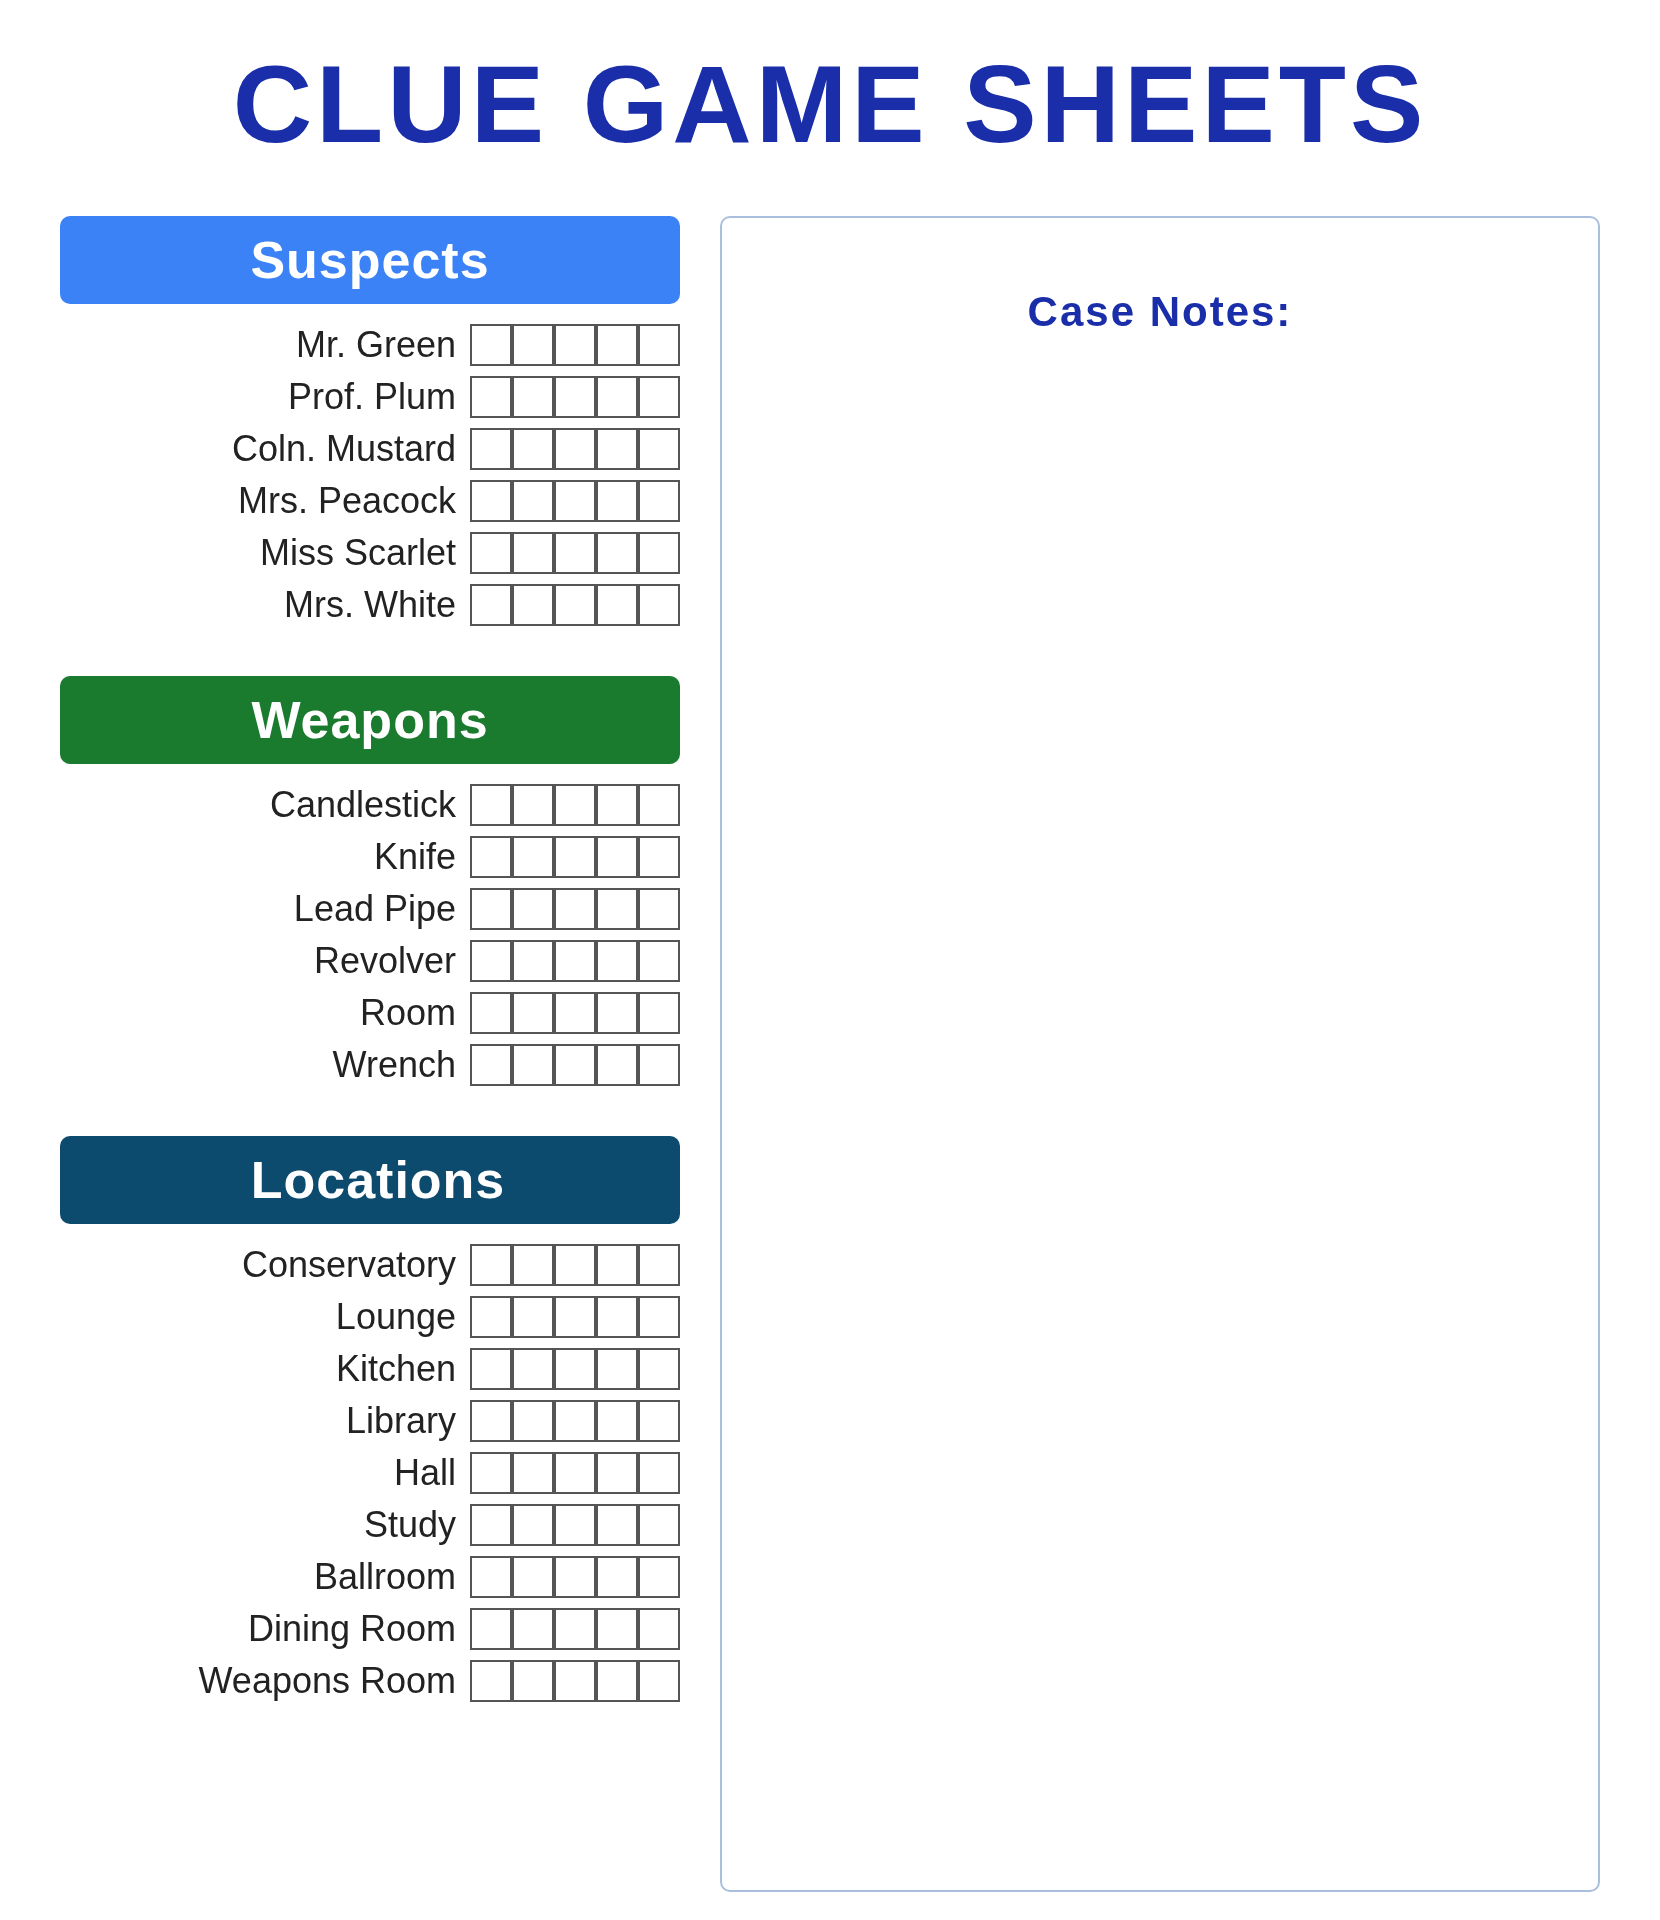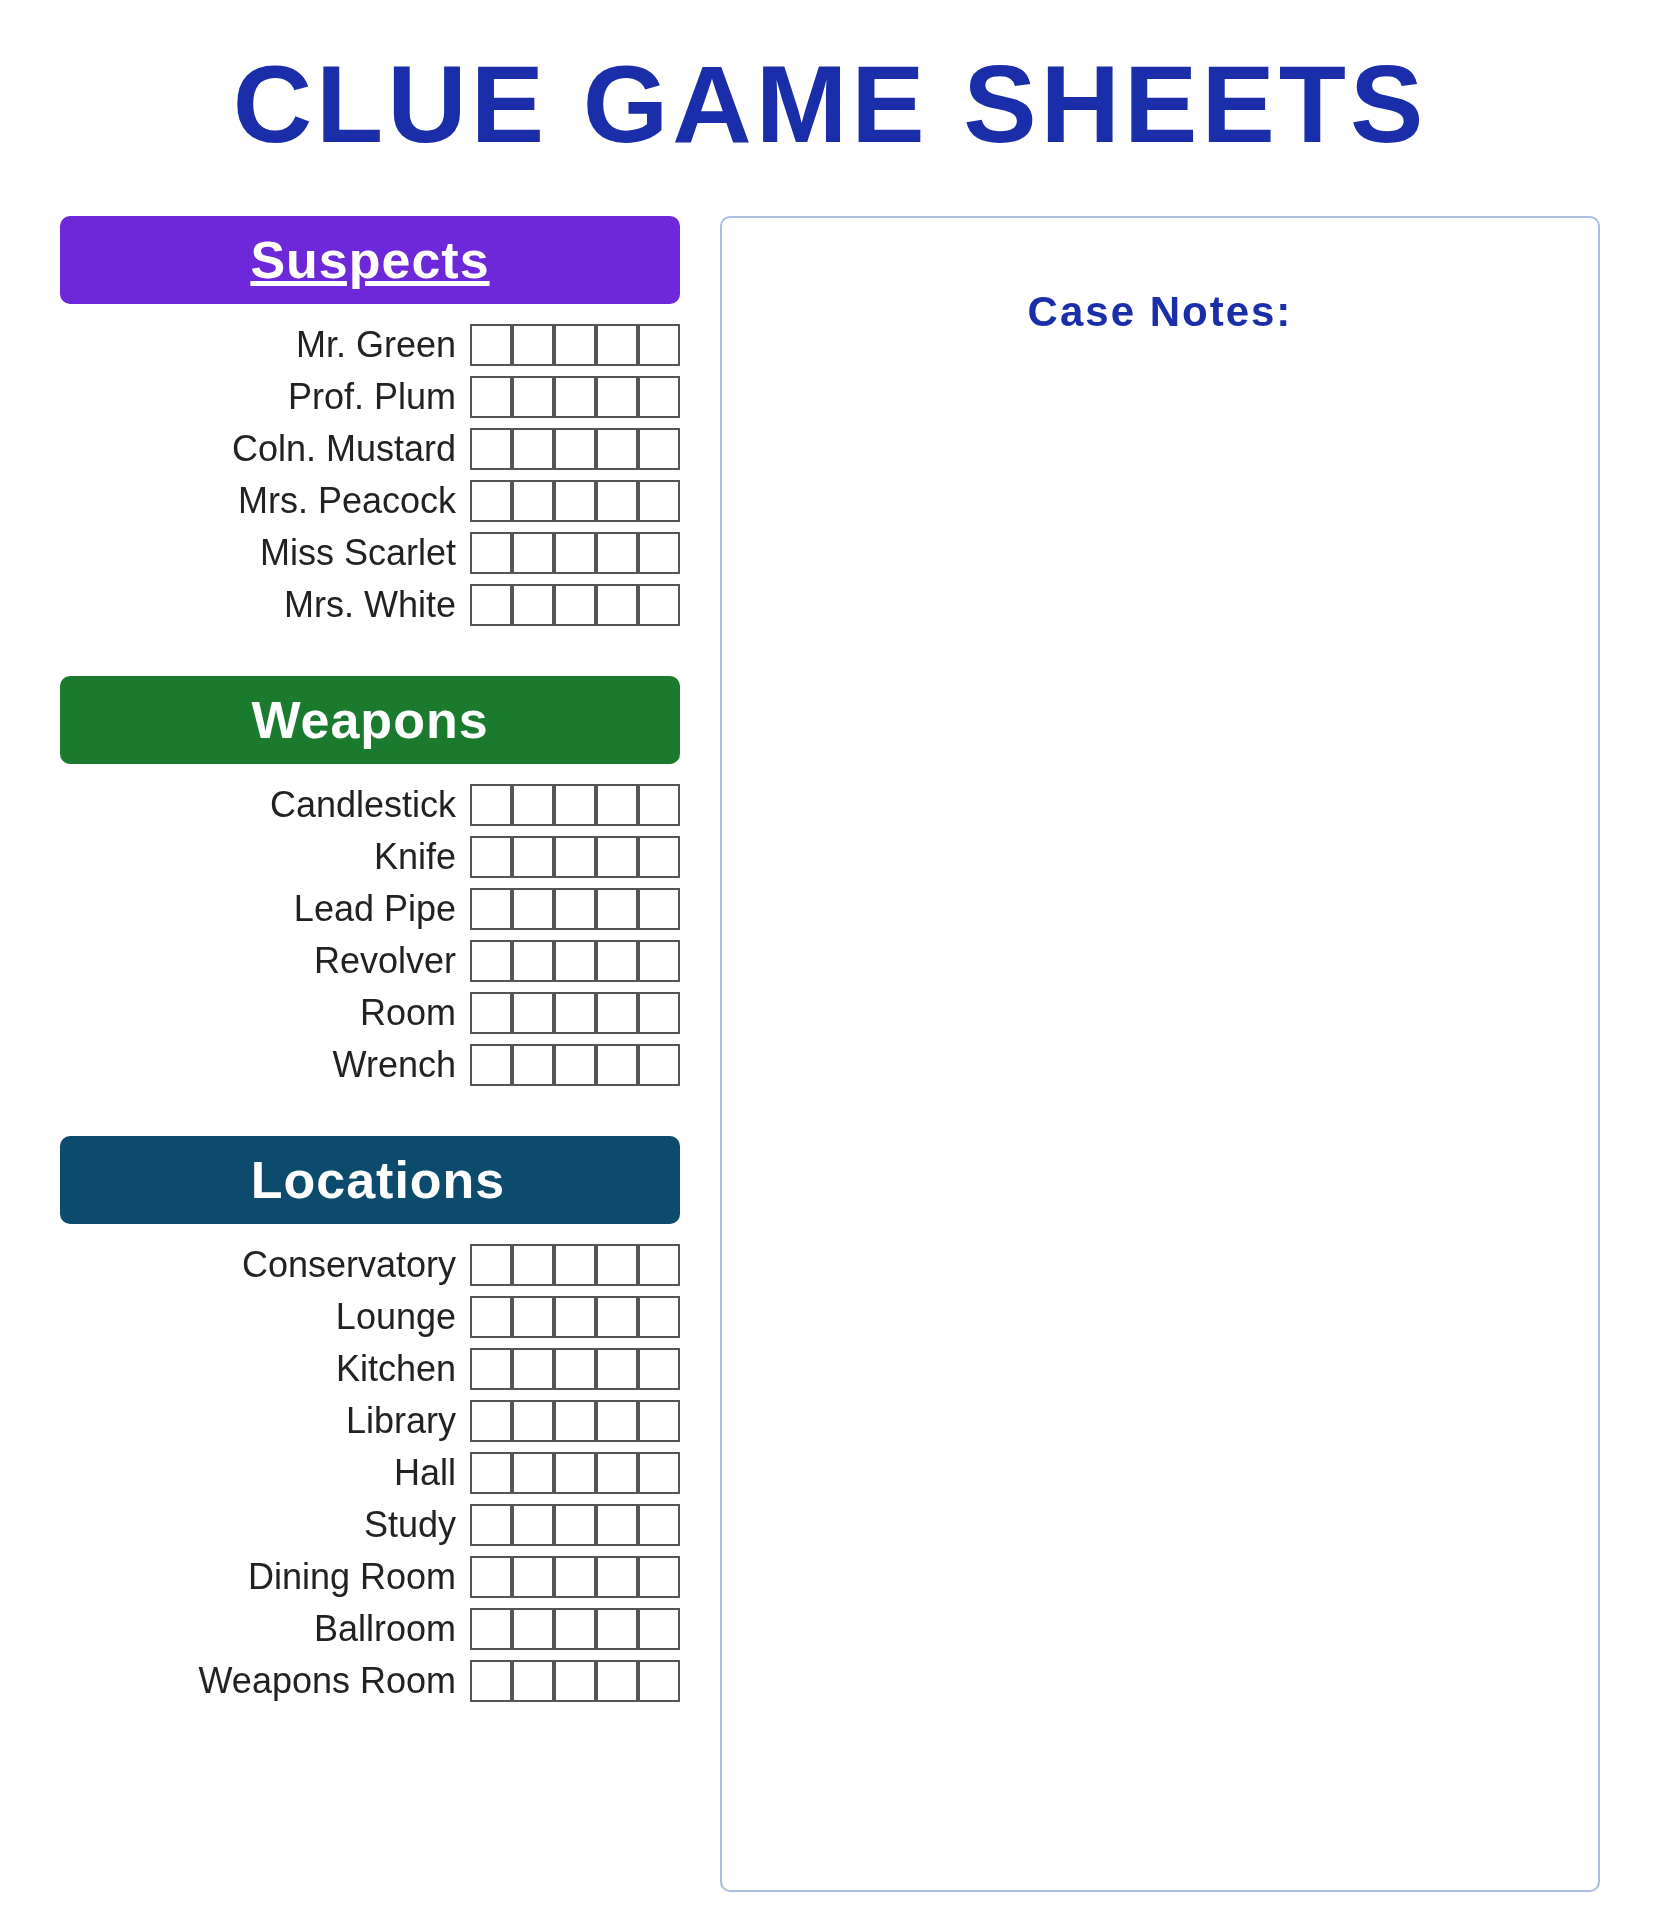--- a/index.html
+++ b/index.html
@@ -52,22 +52,21 @@
       font-size: 52px;
       font-weight: 900;
       color: #ffffff;
       padding: 14px 20px;
       margin-bottom: 20px;
       font-family: Arial Black, Arial, sans-serif;
       letter-spacing: 1px;
     }
 
     .suspects-header {
-      background-color: #6d28d9;
-      text-decoration: underline;
+      background-color: #3b82f6;
     }
 
     .weapons-header {
       background-color: #1a7a2e;
     }
 
     .locations-header {
       background-color: #0c4a6e;
       padding-left: 36px;
     }
@@ -314,31 +313,31 @@
           <span class="item-label">Study</span>
           <div class="checkboxes">
             <div class="checkbox-cell"></div>
             <div class="checkbox-cell"></div>
             <div class="checkbox-cell"></div>
             <div class="checkbox-cell"></div>
             <div class="checkbox-cell"></div>
           </div>
         </div>
         <div class="item-row">
+          <span class="item-label">Ballroom</span>
+          <div class="checkboxes">
+            <div class="checkbox-cell"></div>
+            <div class="checkbox-cell"></div>
+            <div class="checkbox-cell"></div>
+            <div class="checkbox-cell"></div>
+            <div class="checkbox-cell"></div>
+          </div>
+        </div>
+        <div class="item-row">
           <span class="item-label">Dining Room</span>
-          <div class="checkboxes">
-            <div class="checkbox-cell"></div>
-            <div class="checkbox-cell"></div>
-            <div class="checkbox-cell"></div>
-            <div class="checkbox-cell"></div>
-            <div class="checkbox-cell"></div>
-          </div>
-        </div>
-        <div class="item-row">
-          <span class="item-label">Ballroom</span>
           <div class="checkboxes">
             <div class="checkbox-cell"></div>
             <div class="checkbox-cell"></div>
             <div class="checkbox-cell"></div>
             <div class="checkbox-cell"></div>
             <div class="checkbox-cell"></div>
           </div>
         </div>
         <div class="item-row">
           <span class="item-label">Weapons Room</span>

